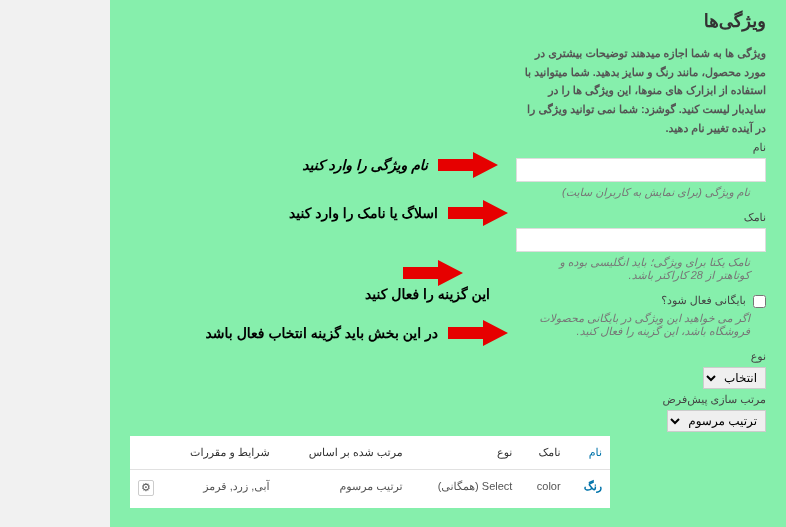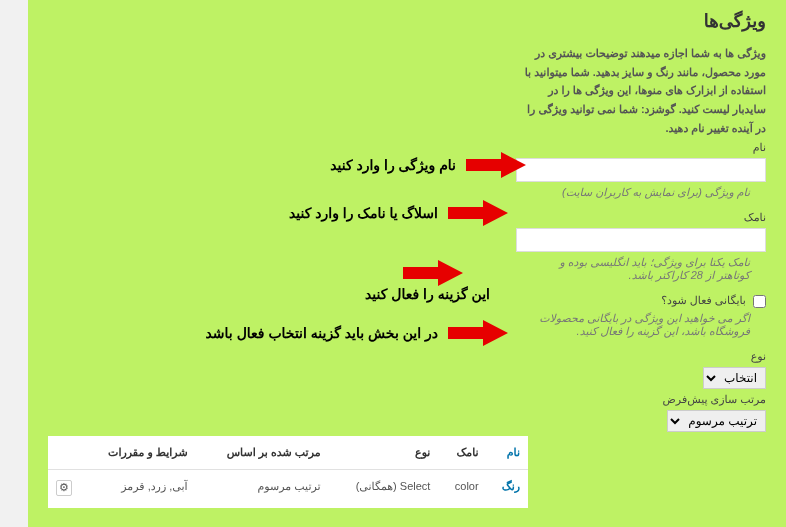--- a/index.html
+++ b/index.html
@@ -1,30 +1,30 @@
 <!DOCTYPE html>
 <html dir="rtl" lang="fa"><head>
 <meta charset="utf-8">
 <style>
 * { box-sizing: border-box; margin: 0; padding: 0; }
 body { font-family: Tahoma, Arial, sans-serif; font-size: 12px; color: #444; background: #f1f1f1; direction: rtl; }
-.wrap { padding: 10px 20px; background: #bef264; width: 758px; height: 527px; position: relative; overflow: hidden; }
+.wrap { padding: 10px 20px; background: #86efac; width: 676px; height: 527px; position: relative; overflow: hidden; }
 h2.page-title { font-size: 18px; font-weight: bold; color: #333; margin-bottom: 12px; }
 .col-right { float: right; width: 250px; }
 .col-left { float: left; width: 480px; }
 h3.section-title { font-size: 13px; font-weight: bold; margin-bottom: 6px; }
 p.desc { font-size: 11px; color: #555; line-height: 1.7; margin-bottom: 4px; font-weight: bold; }
 p.helper { font-size: 11px; color: #777; font-style: italic; margin: 4px 16px 12px; }
 .form-row { margin-bottom: 4px; }
 .form-row label { font-size: 11px; display: block; margin-bottom: 4px; }
 .form-row input[type=text] { width: 100%; border: 1px solid #ddd; padding: 4px; font-size: 12px; height: 24px; }
 .form-row select { border: 1px solid #ccc; padding: 2px 4px; font-size: 12px; min-width: 60px; }
 .form-row input[type=checkbox] { margin-left: 4px; vertical-align: middle; }
 table.attrs { width: 100%; border-collapse: collapse; background: #fff; }
-table.attrs th { text-align: right; font-size: 11px; font-weight: bold; color: #333; padding: 10px 8px; border-bottom: 1px solid #e1e1e1; }
+table.attrs th { text-align: right; font-size: 11px; font-weight: normal; color: #333; padding: 10px 8px; border-bottom: 1px solid #e1e1e1; }
 table.attrs th:first-child { color: #0073aa; }
 table.attrs td { text-align: right; font-size: 11px; padding: 10px 8px; color: #555; vertical-align: top; }
 table.attrs td.name a { color: #0073aa; text-decoration: none; font-weight: bold; }
 .gear-cell { width: 28px; text-align: center; }
 .gear-icon { display: inline-block; width: 16px; height: 16px; border: 1px solid #ccc; border-radius: 2px; position: relative; }
 .gear-icon::before { content: "⚙"; font-size: 11px; color: #555; position: absolute; top: 0; left: 2px; }
 .annotation { position: absolute; display: flex; align-items: center; pointer-events: none; }
 .annotation .arrow { width: 60px; height: 26px; }
 .annotation .arrow svg polygon { fill: #e60000; }
 .annotation .text { font-size: 14px; font-weight: bold; color: #000; margin-right: 10px; white-space: nowrap; }
@@ -94,21 +94,21 @@
           <td>color</td>
           <td>Select (همگانی)</td>
           <td>ترتیب مرسوم</td>
           <td>آبی, زرد, قرمز</td>
           <td class="gear-cell"><span class="gear-icon"></span></td>
         </tr>
       </tbody>
     </table>
   </div>
 
-  <div class="annotation" style="top:152px; right:260px;">
+  <div class="annotation" style="top:152px; right:288px;font-style:italic;">
     <span class="arrow">
       <svg viewBox="0 0 60 26">
           <polygon points="60,13 35,0 35,7 0,7 0,19 35,19 35,26"></polygon>
         </svg>
     </span>
     <span class="text">نام ویژگی را وارد کنید</span>
   </div>
 
   <div class="annotation" style="top:200px; right:278px;">
     <span class="arrow">

